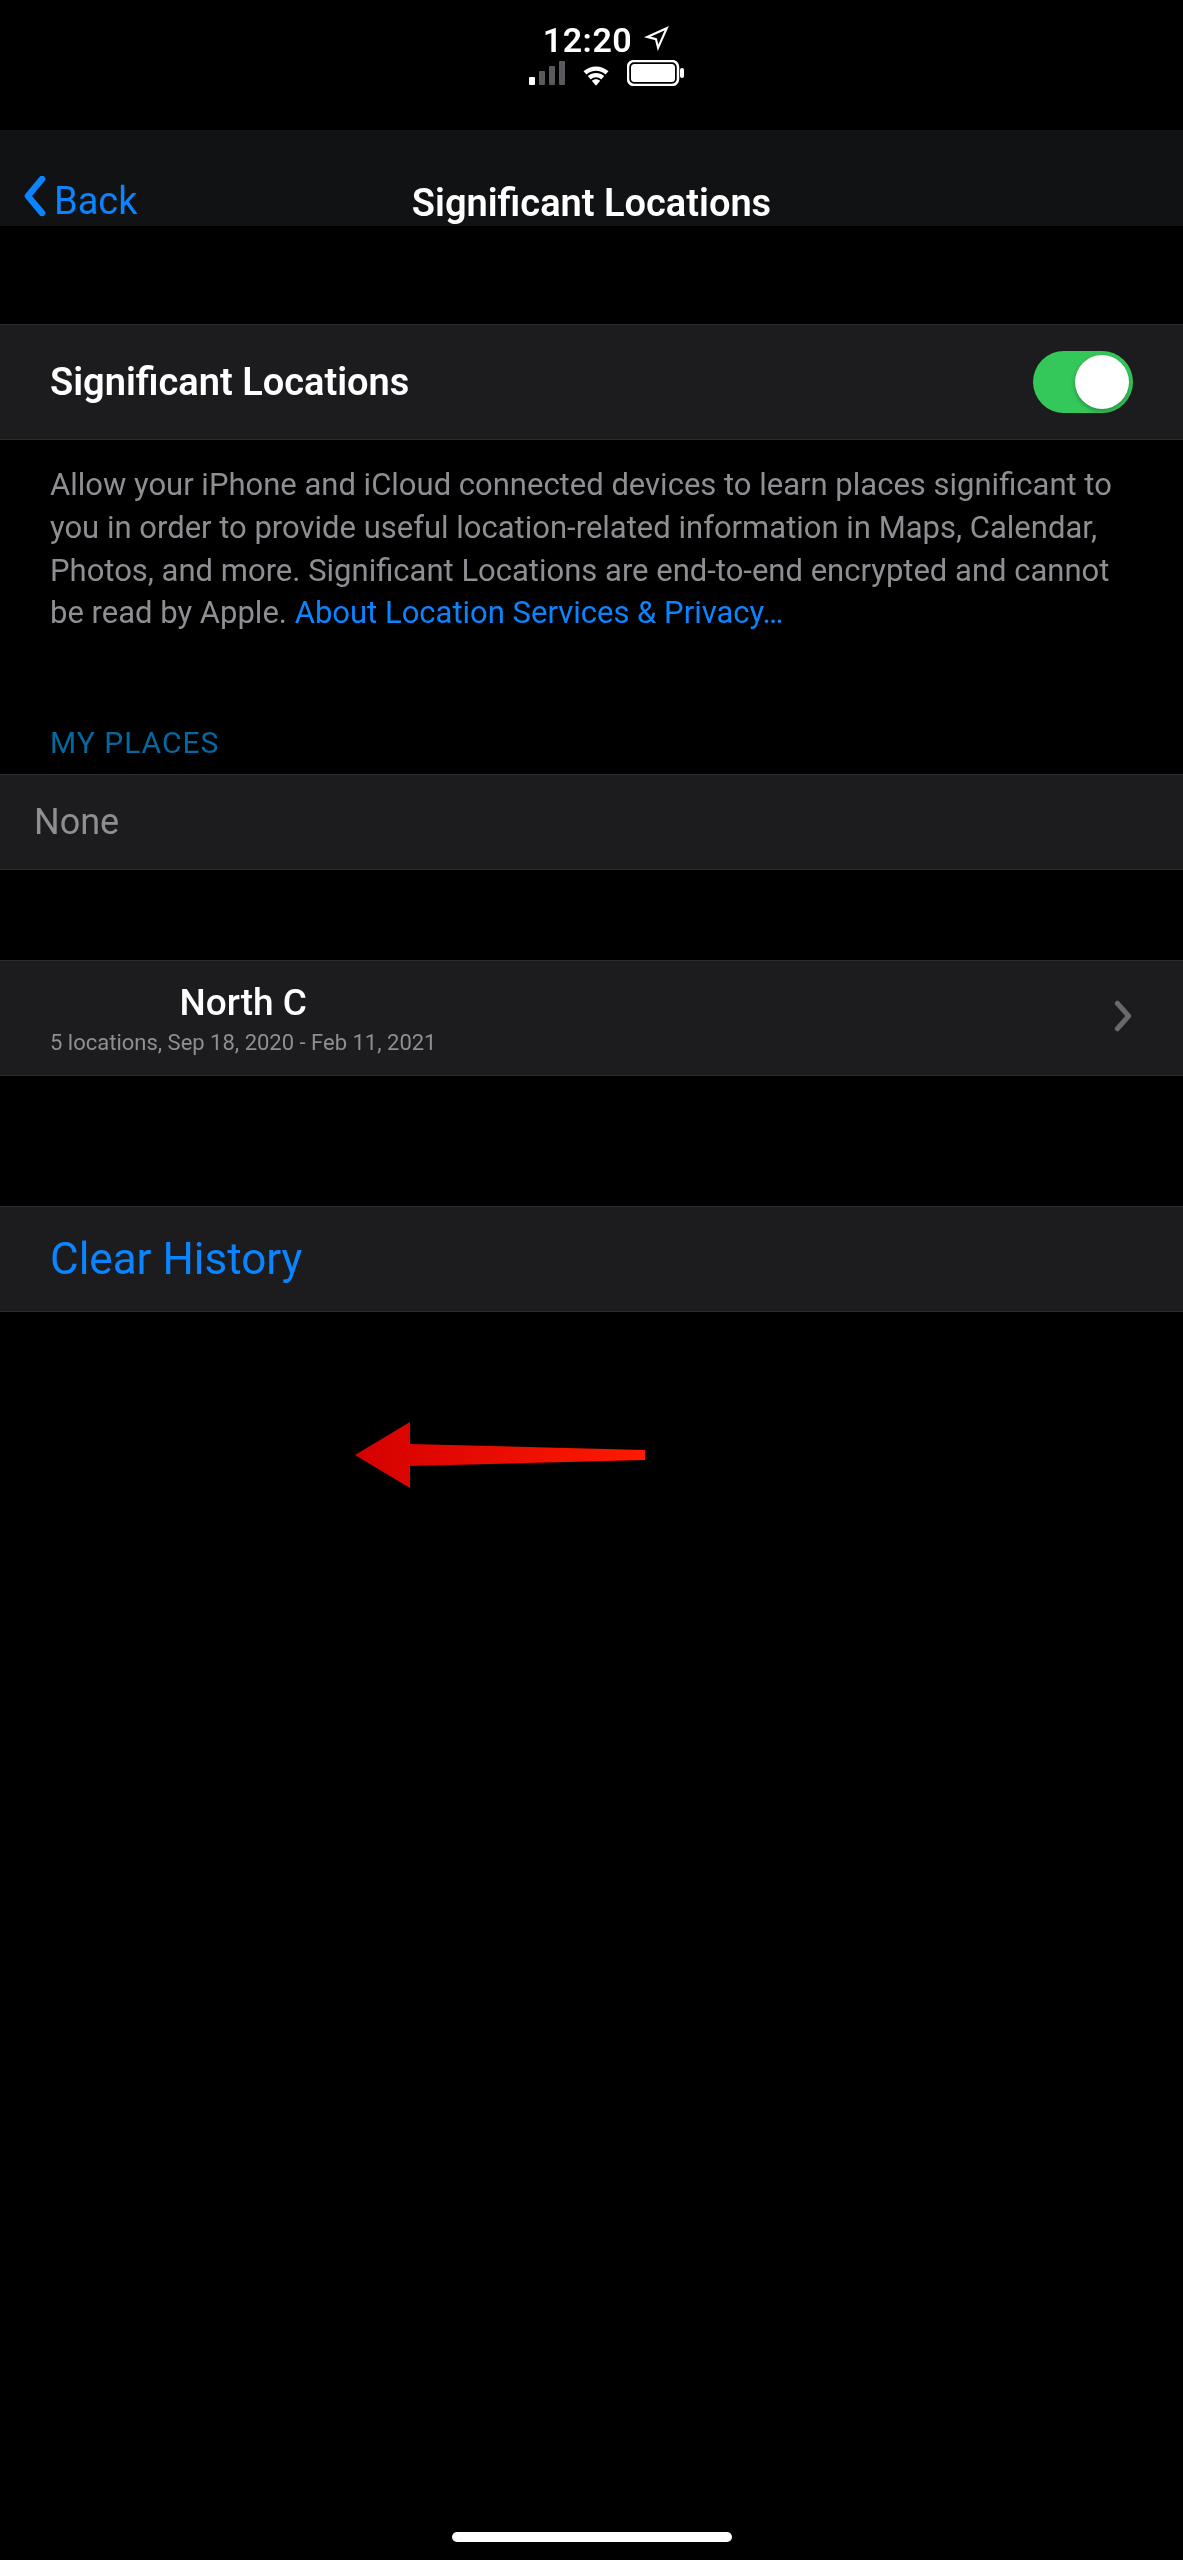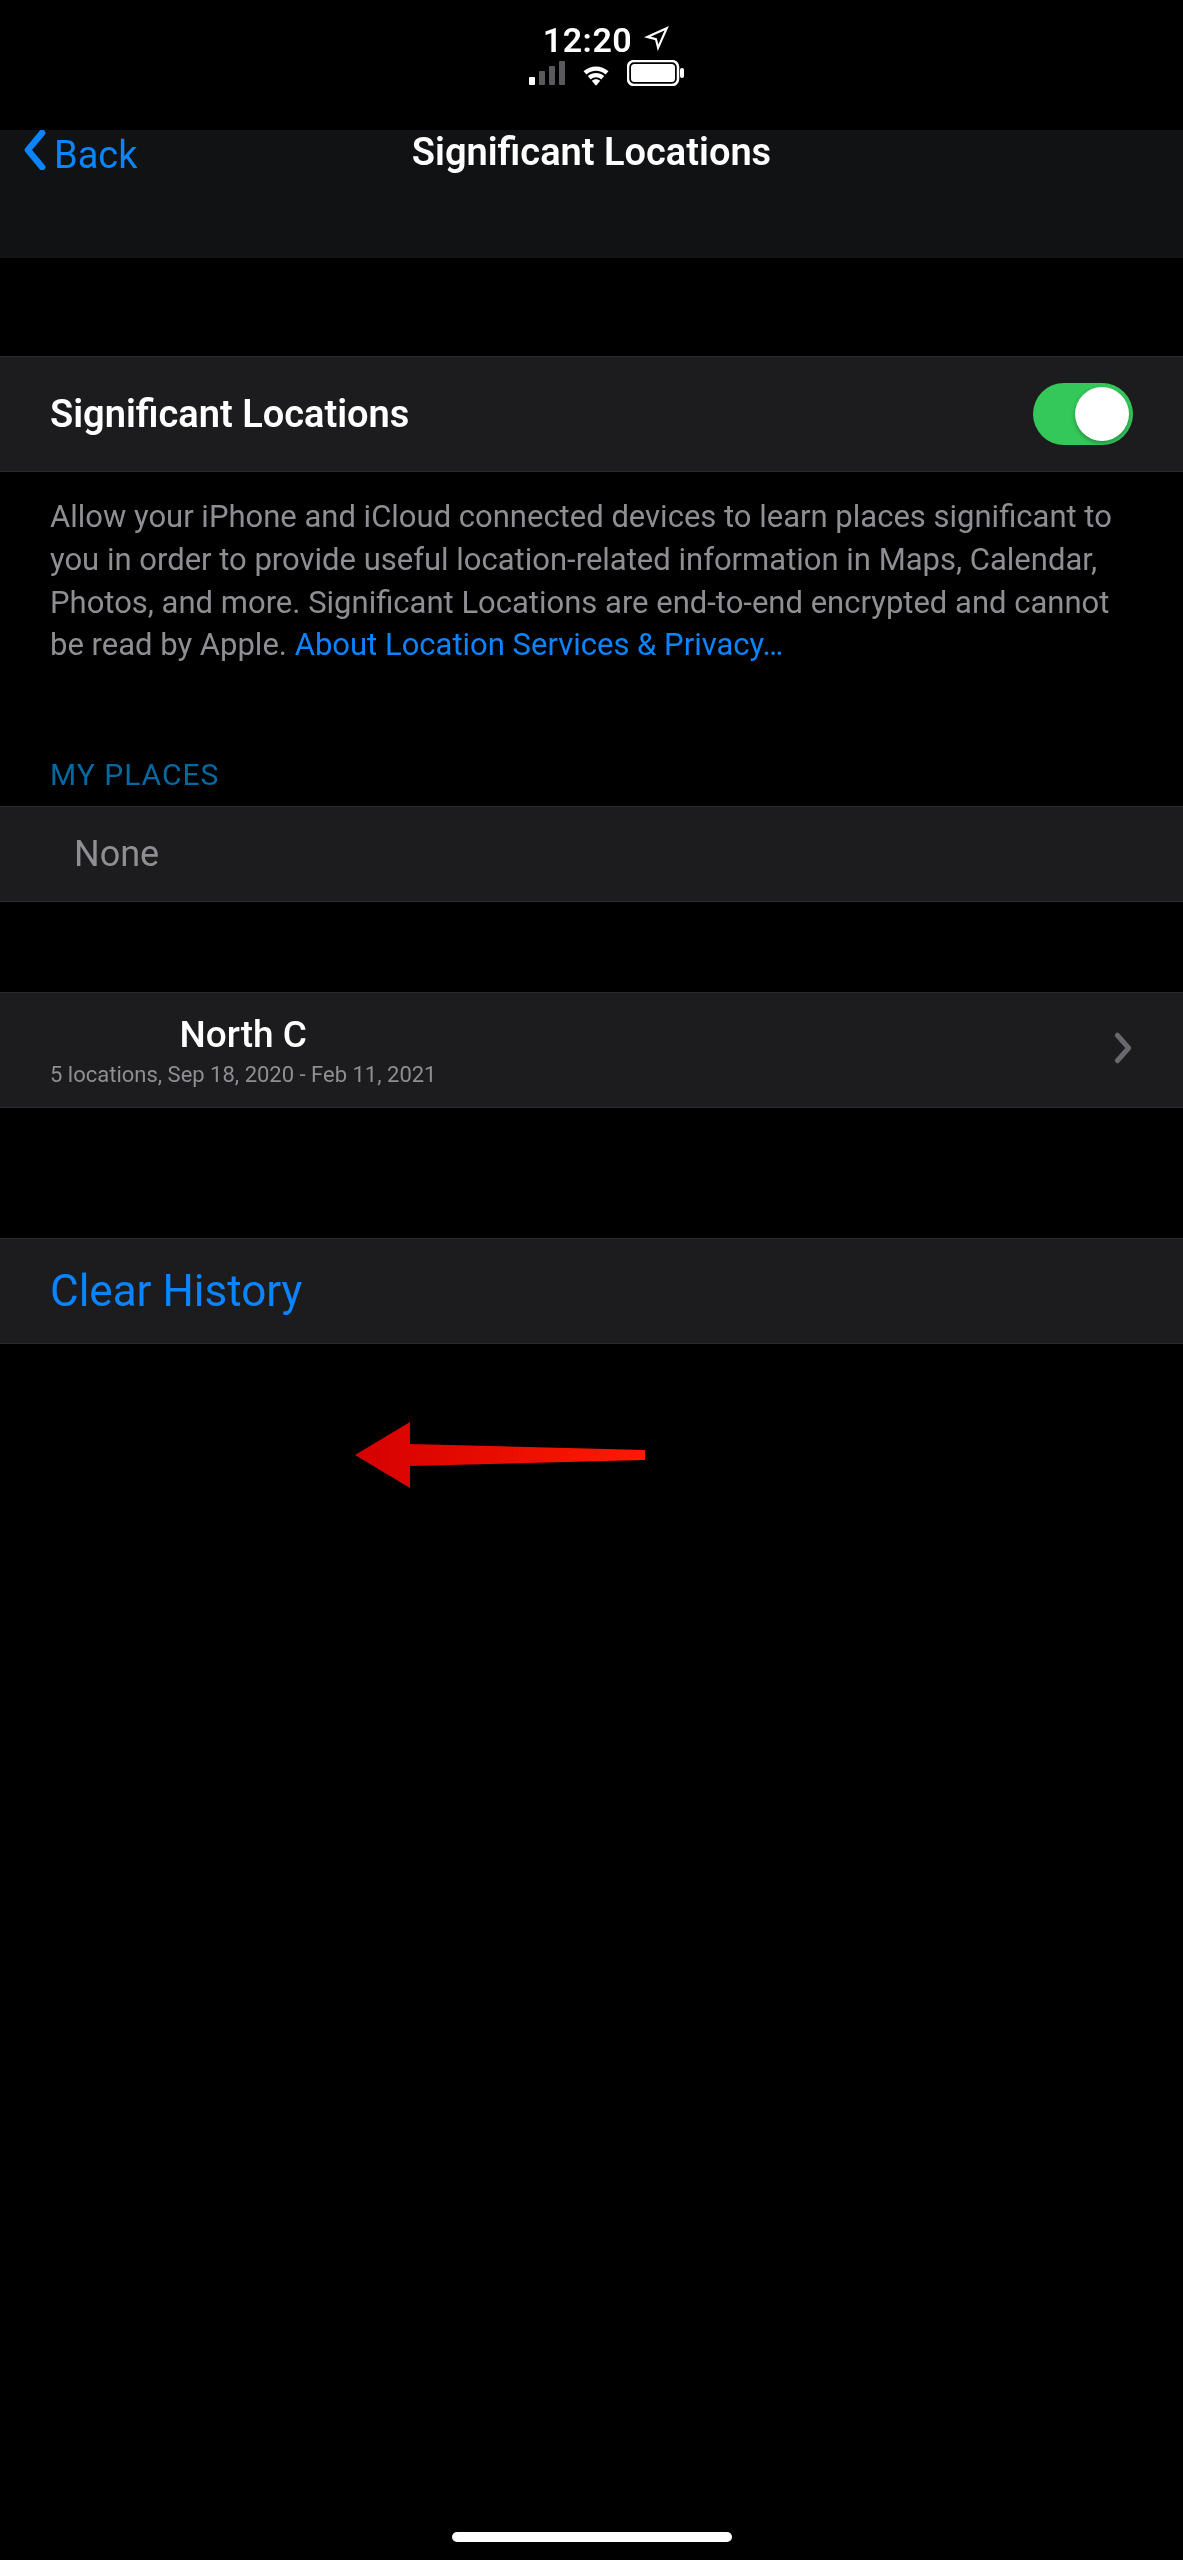--- a/index.html
+++ b/index.html
@@ -36,24 +36,24 @@
       letter-spacing: 0.5px;
     }
     .status-right {
       display: flex;
       align-items: center;
       gap: 14px;
     }
     
     .nav-bar {
       position: relative;
-      height: 128px;
+      height: 96px;
       border-bottom: 1px solid #1e1e1e00;
       display: flex;
-      align-items: flex-start;
+      align-items: flex-end;
       background: #111214;
       margin-top: 30px;
     }
     .nav-back {
       position: absolute;
       left: 20px;
       display: flex;
       align-items: center;
       color: #0a84ff;
       font-size: 38px;
@@ -79,21 +79,21 @@
       border-top: 1px solid #2b2b2e;
       border-bottom: 1px solid #2b2b2e;
     }
     .row-title {
       font-size: 38px;
       font-weight: 600;
       color: #ffffff;
     }
     .row-plain {
       background: #1c1c1e;
-      padding: 26px 74px;
+      padding: 26px 34px;
       font-size: 36px;
       color: #8e8e93;
       border-top: 1px solid #2b2b2e;
       border-bottom: 1px solid #2b2b2e;
     }
     .section-header {
       padding: 0 50px 14px 50px;
       font-size: 30px;
       color: #0369a1;
       letter-spacing: 1px;

